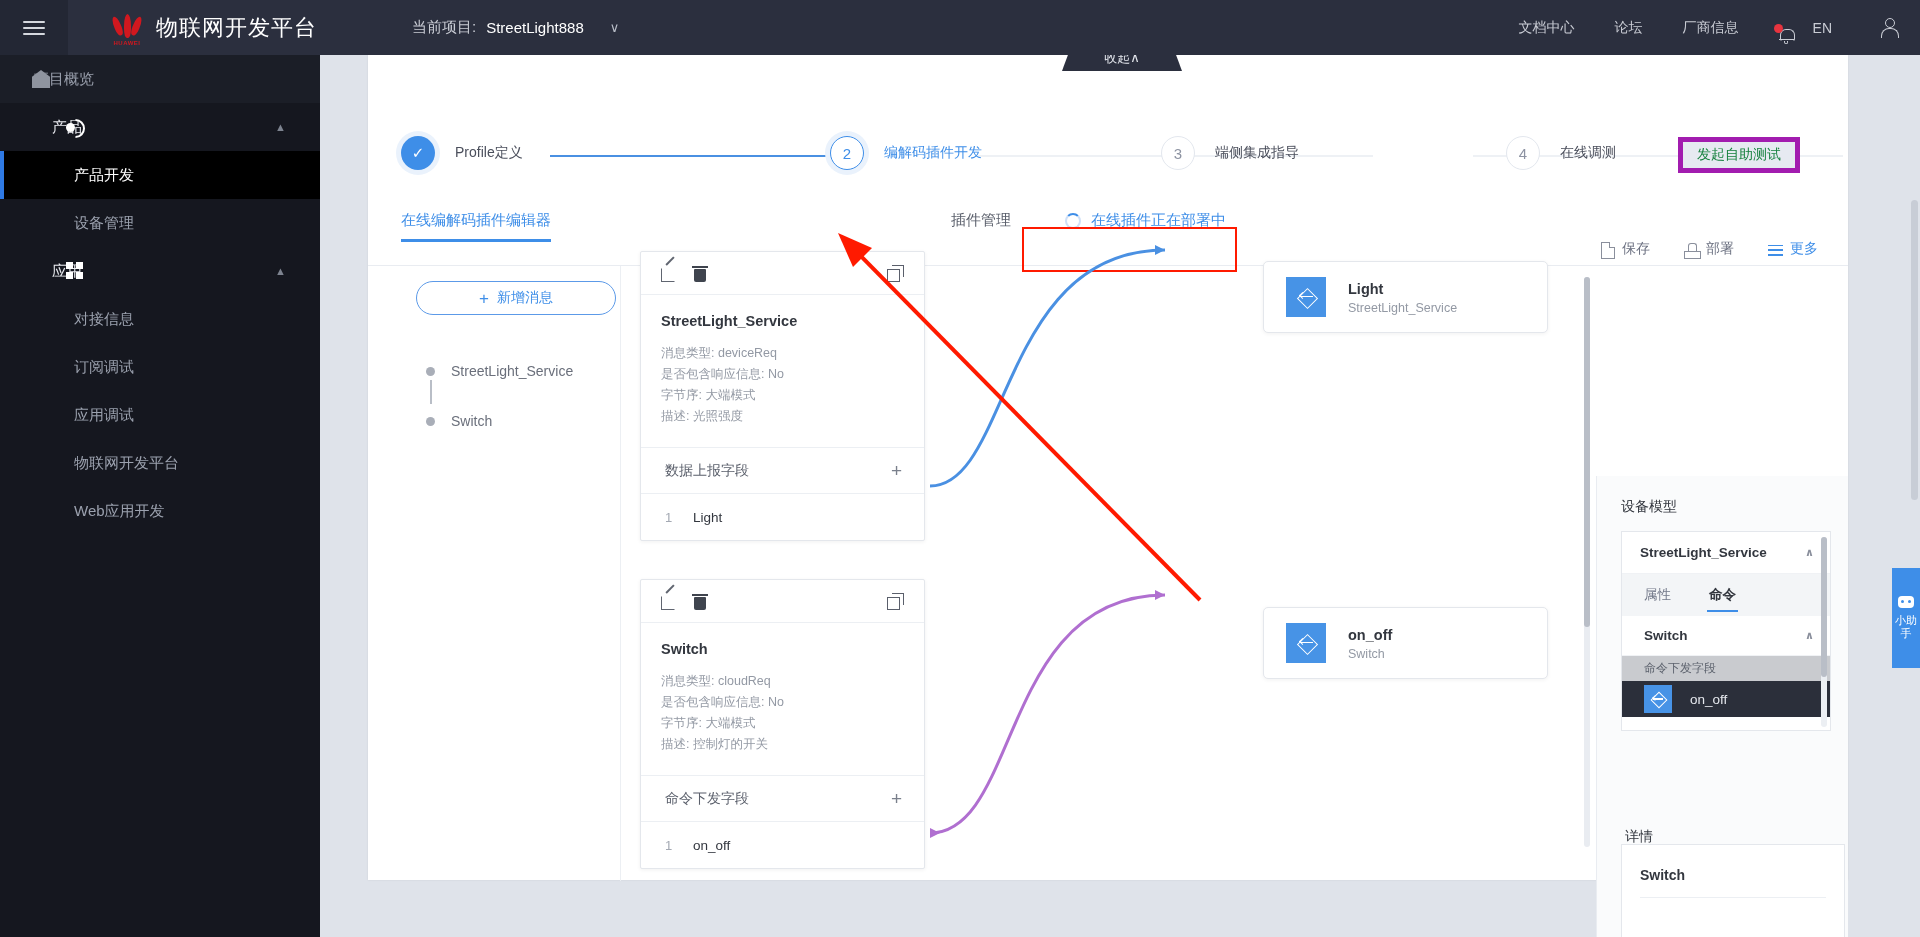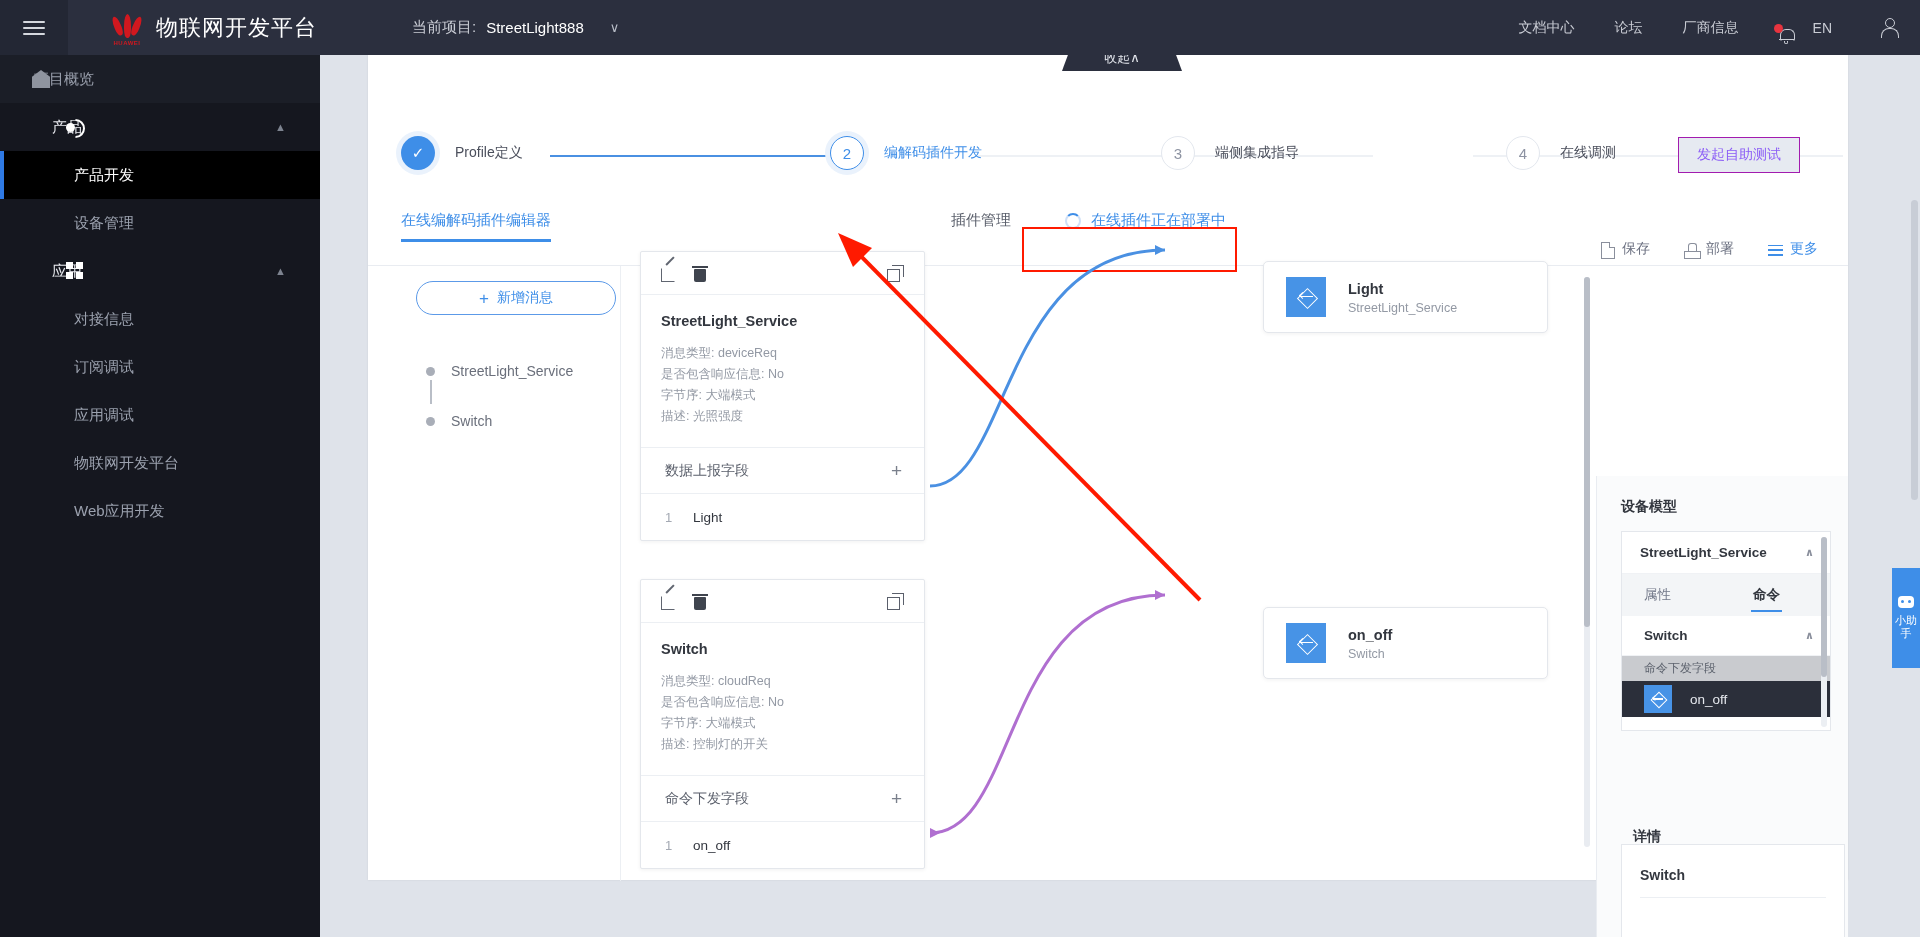--- a/index.html
+++ b/index.html
@@ -115,21 +115,21 @@
   }
   .step-circle.done { background:#3e8ee8; border:none; box-shadow:0 0 0 5px #eaf2fc; color:#fff; }
   .step-circle.current { border:1.7px solid #3e8ee8; color:#3e8ee8; box-shadow:0 0 0 5px #eaf2fc; background:#fff;}
   .step-label { margin-left:20px; font-size:14px; color:#4b4f5c; white-space:nowrap;}
   .step-label.current { color:#3e8ee8; }
   .step-line { position:absolute; height:2px; top:58px; }
   .step-line.active { background:#4a90e2; }
   .step-line.idle { background:#eef1f5; }
   .selftest-btn {
     position:absolute; right:48px; top:40px; width:122px; height:36px;
-    background:#e6eaf1; border:1px solid #a21caf; color:#8b5cf6; font-size:14px;
+    background:#e6eaf1; border:5px solid #a21caf; color:#15803d; font-size:14px;
     display:flex; align-items:center; justify-content:center; cursor:pointer;
   }
 
   
   .tabrow { position:absolute; left:0; top:156px; width:1480px; height:44px; }
   .tab { position:absolute; top:0; font-size:15px; cursor:pointer; color:#5a5f6b; }
   .tab.active { color:#3e8ee8; }
   .tab.active:after { content:""; position:absolute; left:0; bottom:-12px; width:100%; height:3px; background:#3e8ee8;}
   .tab.deploying { color:#3e8ee8; display:flex; align-items:center;}
   .spinner {
@@ -225,32 +225,32 @@
     position:absolute; left:1216px; top:222px; width:6px; height:570px;
     background:#e9ecf1; border-radius:3px;
   }
   .canvas-scroll i { display:block; width:6px; height:350px; background:#b9bec7; border-radius:3px;}
 
   
   .right-panel {
     position:absolute; left:1228px; top:210px; width:252px; height:615px;
     border-left:1px solid #e9ecf1; background:#fafbfc;
   }
-  .rp-section-title { font-size:14px; color:#33373f; font-weight:bold; margin:22px 0 0 24px;}
+  .rp-section-title { font-size:14px; color:#33373f; font-weight:normal; margin:22px 0 0 24px;}
   .model-box {
     position:absolute; left:24px; top:55px; width:210px; height:200px;
     border:1px solid #e4e7ec; background:#fff; overflow:hidden;
   }
   .model-hdr {
     height:42px; display:flex; align-items:center; justify-content:space-between;
     padding:0 16px 0 18px; font-size:13.5px; font-weight:bold; color:#33373f;
     background:#fff; border-bottom:1px solid #f0f2f5;
   }
   .chev { font-size:11px; color:#8a8f9c; }
-  .model-tabs { display:flex; height:42px; background:#f3f5f7; align-items:center; padding-left:22px;gap:44px;}
+  .model-tabs { display:flex; height:42px; background:#f3f5f7; align-items:center; padding-left:22px;}
   .mtab { font-size:13.5px; color:#73798a; margin-right:38px; position:relative; cursor:pointer; height:42px; display:flex; align-items:center;}
   .mtab.active { color:#33373f; font-weight:bold; }
   .mtab.active:after { content:""; position:absolute; left:-2px; bottom:4px; width:calc(100% + 4px); height:2.5px; background:#3e8ee8;}
   .model-sub {
     height:40px; display:flex; align-items:center; justify-content:space-between;
     padding:0 16px 0 22px; font-size:13.5px; font-weight:bold; color:#33373f;
     background:#fff; border-bottom:1px solid #f0f2f5;
   }
   .model-grouplbl { height:25px; background:#c9cbcf; display:flex; align-items:center; padding-left:22px; font-size:12px; color:#5d636e;}
   .model-leaf { height:36px; background:#2b2f3a; display:flex; align-items:center; padding-left:22px;}
@@ -549,21 +549,21 @@
                   <i class="ah1"></i>
                 </span>
             </span>
             <span class="model-leaf-txt">on_off</span>
           </div>
           <div class="model-scroll">
               <i></i>
             </div>
         </div>
 
-        <div class="rp-section-title" style="position:absolute; left:12px; top:330px; margin-left:24px;">详情</div>
+        <div class="rp-section-title" style="position:absolute; left:4px; top:330px; margin-left:24px;">详情</div>
         <div class="detail-box" style="left:24px; top:368px; width:224px; height:215px;">
           <div class="detail-name">Switch</div>
           <div class="detail-hr"></div>
         </div>
       </div>
 
     </div>
 
     <div class="canvas-scroll">
         <i></i>

